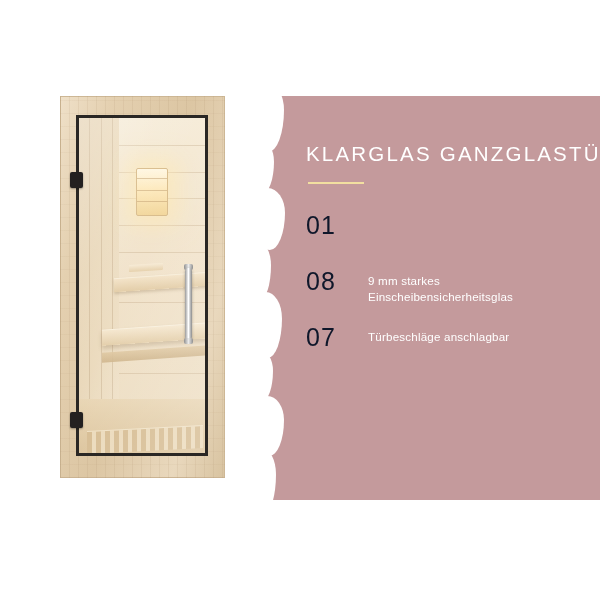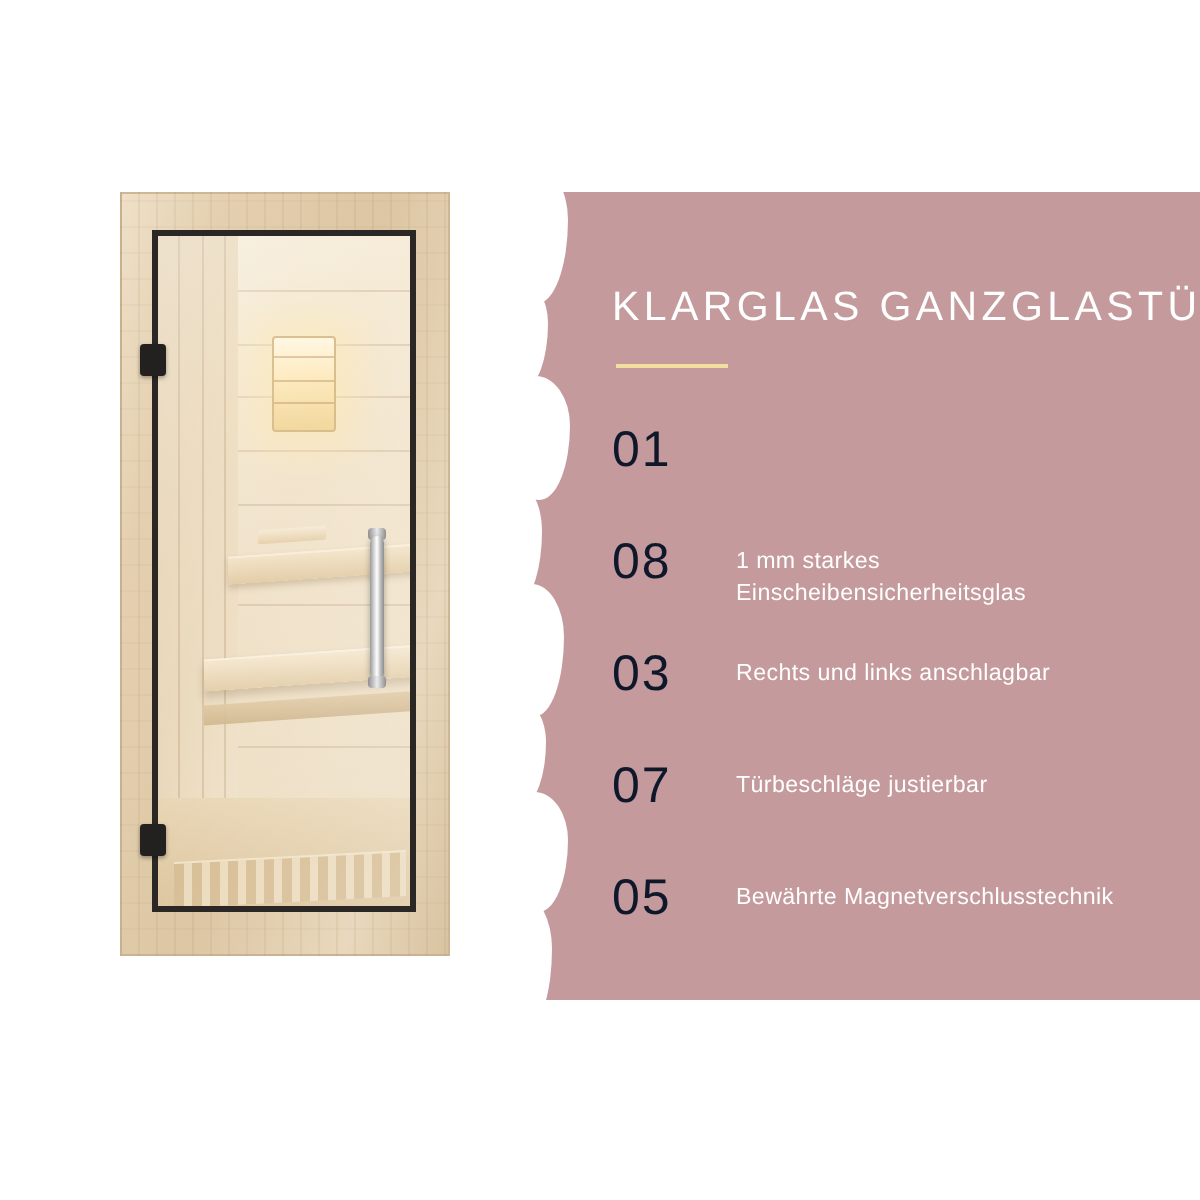--- a/index.html
+++ b/index.html
@@ -347,34 +347,26 @@
     <div class="title-rule"></div>
 
     <div class="list">
 
       <div class="row">
         <div class="num">01</div>
       </div>
 
       <div class="row">
         <div class="num">08</div>
-        <div class="txt">1 mm starkes Einscheibensicherheitsglas</div>
+        <div class="txt">9 mm starkes Einscheibensicherheitsglas</div>
       </div>
 
-      <div class="row">
-        <div class="num">03</div>
-        <div class="txt">Rechts und links anschlagbar</div>
-      </div>
 
       <div class="row">
         <div class="num">07</div>
-        <div class="txt">Türbeschläge justierbar</div>
+        <div class="txt">Türbeschläge anschlagbar</div>
       </div>
 
-      <div class="row">
-        <div class="num">05</div>
-        <div class="txt">Bewährte Magnetverschlusstechnik</div>
-      </div>
 
     </div>
   </div>
 
 </div>
 
 </body></html>

